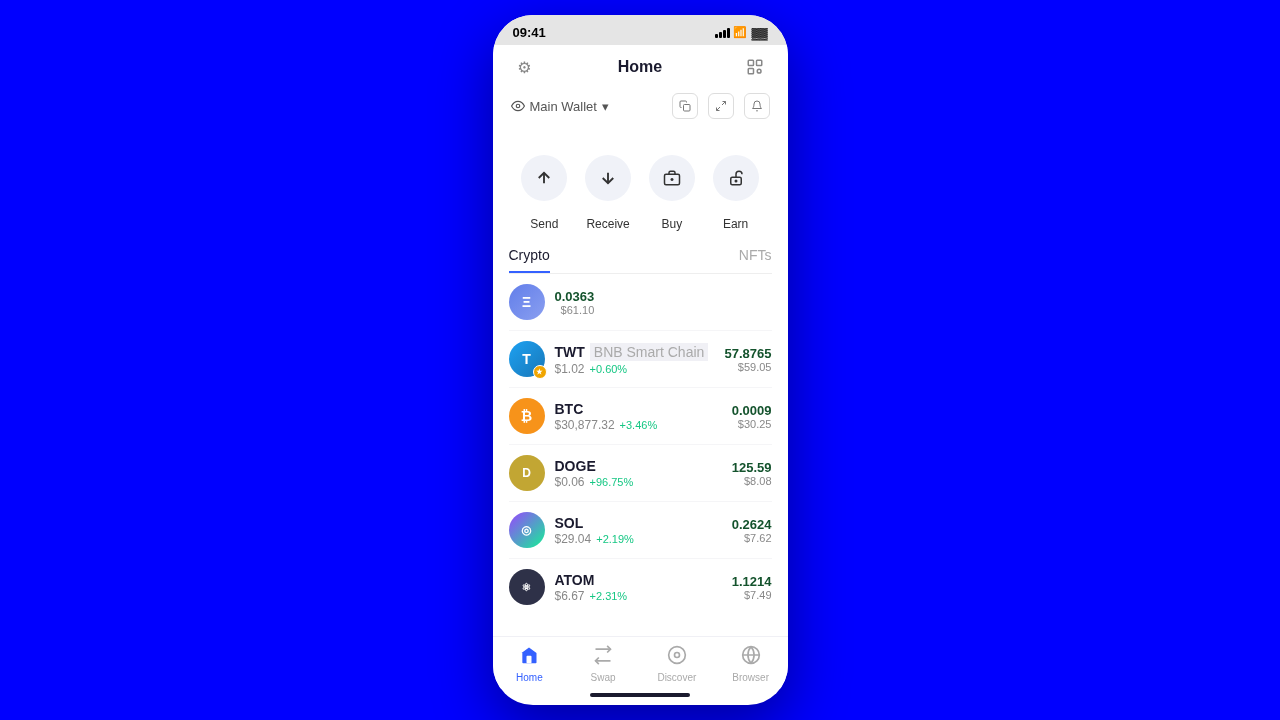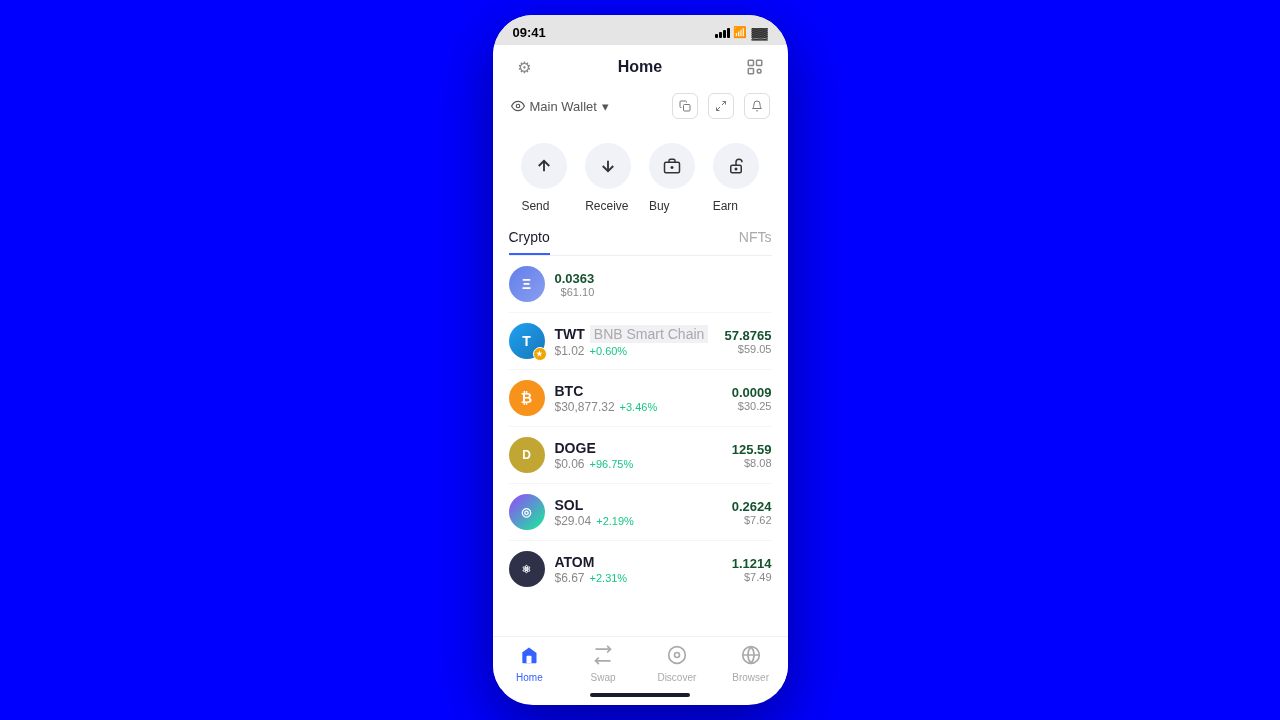--- a/index.html
+++ b/index.html
@@ -93,21 +93,21 @@
       color: #aaa;
       flex: 1;
     }
     .wallet-section {
       padding: 4px 18px 10px;
     }
     .wallet-label-row {
       display: flex;
       align-items: center;
       justify-content: space-between;
-      margin-bottom: 4px;
+      margin-bottom: 16px;
     }
     .wallet-label {
       display: flex;
       align-items: center;
       gap: 5px;
       font-size: 13px;
       color: #555;
     }
     .wallet-label-name {
       font-weight: 500;
@@ -134,21 +134,22 @@
       color: #1a1a2e;
     }
     .action-buttons {
       display: flex;
       justify-content: space-around;
       padding: 10px 20px 16px;
     }
     .action-btn {
       display: flex;
       flex-direction: column;
-      gap: 10px;
+      align-items: center;
+      gap: 16px;
       cursor: pointer;
     }
     .action-btn-circle {
       width: 46px;
       height: 46px;
       border-radius: 50%;
       background: #f0f2f8;
       display: flex;
       align-items: center;
       justify-content: center;

